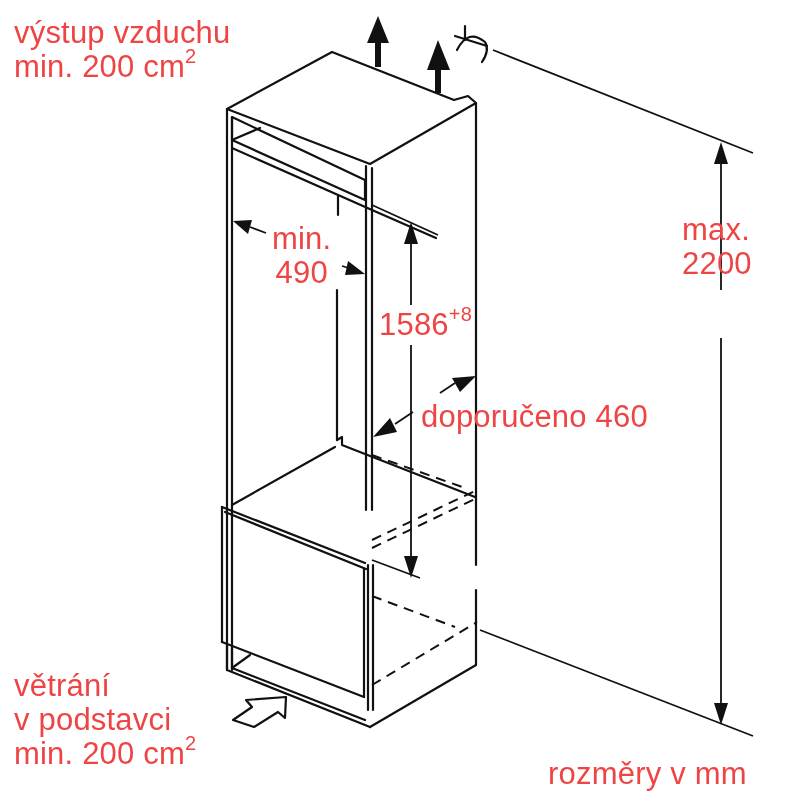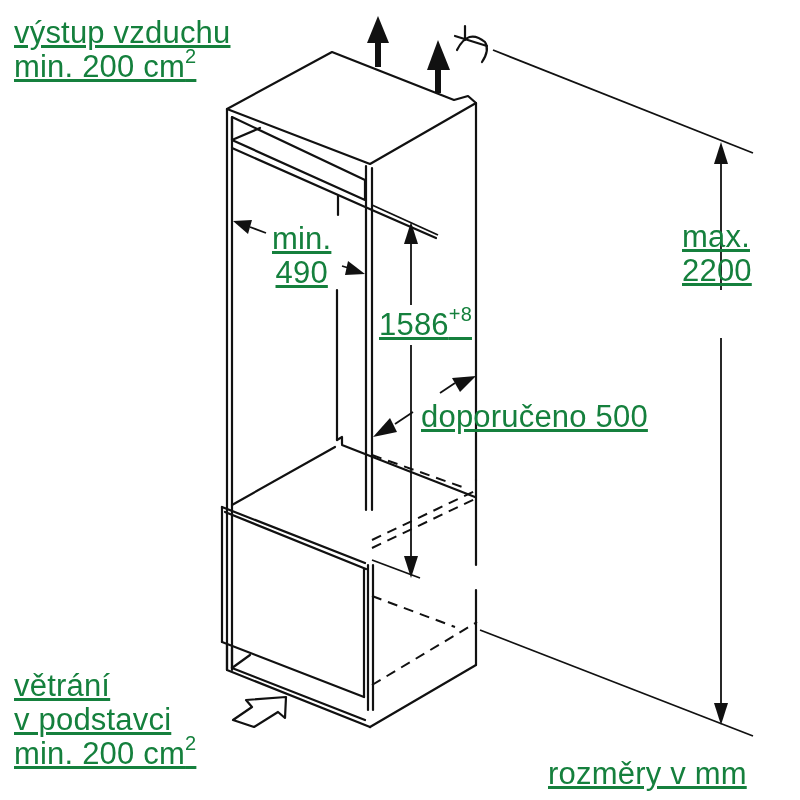--- a/index.html
+++ b/index.html
@@ -1,18 +1,18 @@
 <!DOCTYPE html>
 <html><head>
 <meta charset="utf-8">
 <style>
   html, body { margin:0; padding:0; background:#ffffff; }
   body { width:800px; height:800px; position:relative; overflow:hidden; font-family:"Liberation Sans", sans-serif; color:#111; }
   svg.diagram { position:absolute; left:0; top:0; width:800px; height:800px; }
-  .lbl { position:absolute; font-size:31px; line-height:34px; white-space:nowrap; color:#15803d; letter-spacing:0.2px;text-decoration:underline; }
+  .lbl { position:absolute; font-size:31px; line-height:34px; white-space:nowrap; color:#ef4444; letter-spacing:0.2px; }
   .lbl sup { font-size:20px; position:relative; top:-4px; vertical-align:top; line-height:20px; }
   .ln { stroke:#111; stroke-width:2.2; fill:none; stroke-linecap:round; stroke-linejoin:round; }
   .thin { stroke:#111; stroke-width:1.8; fill:none; }
   .dash { stroke:#111; stroke-width:2; fill:none; stroke-dasharray:10 7; }
   .fill { fill:#111; stroke:none; }
   .wfill { fill:#fff; stroke:#111; stroke-width:2.2; stroke-linejoin:round; }
 </style>
 </head>
 <body>
 
@@ -138,24 +138,24 @@
 <div class="lbl" style="left:272px; top:222px; text-align:center;">
   <div>min.</div>
   <div>490</div>
 </div>
 
 <div class="lbl" style="left:379px; top:308px;">
   <span>1586</span><sup>+8</sup>
 </div>
 
 <div class="lbl" style="left:421px; top:400px;">
-  <div>doporučeno 500</div>
+  <div>doporučeno 460</div>
 </div>
 
-<div class="lbl" style="left:682px; top:213px;margin-top:7px;">
+<div class="lbl" style="left:682px; top:213px;">
   <div>max.</div>
   <div>2200</div>
 </div>
 
 <div class="lbl" style="left:14px; top:669px;">
   <div>větrání</div>
   <div>v podstavci</div>
   <div><span>min. 200 cm</span><sup>2</sup></div>
 </div>
 

